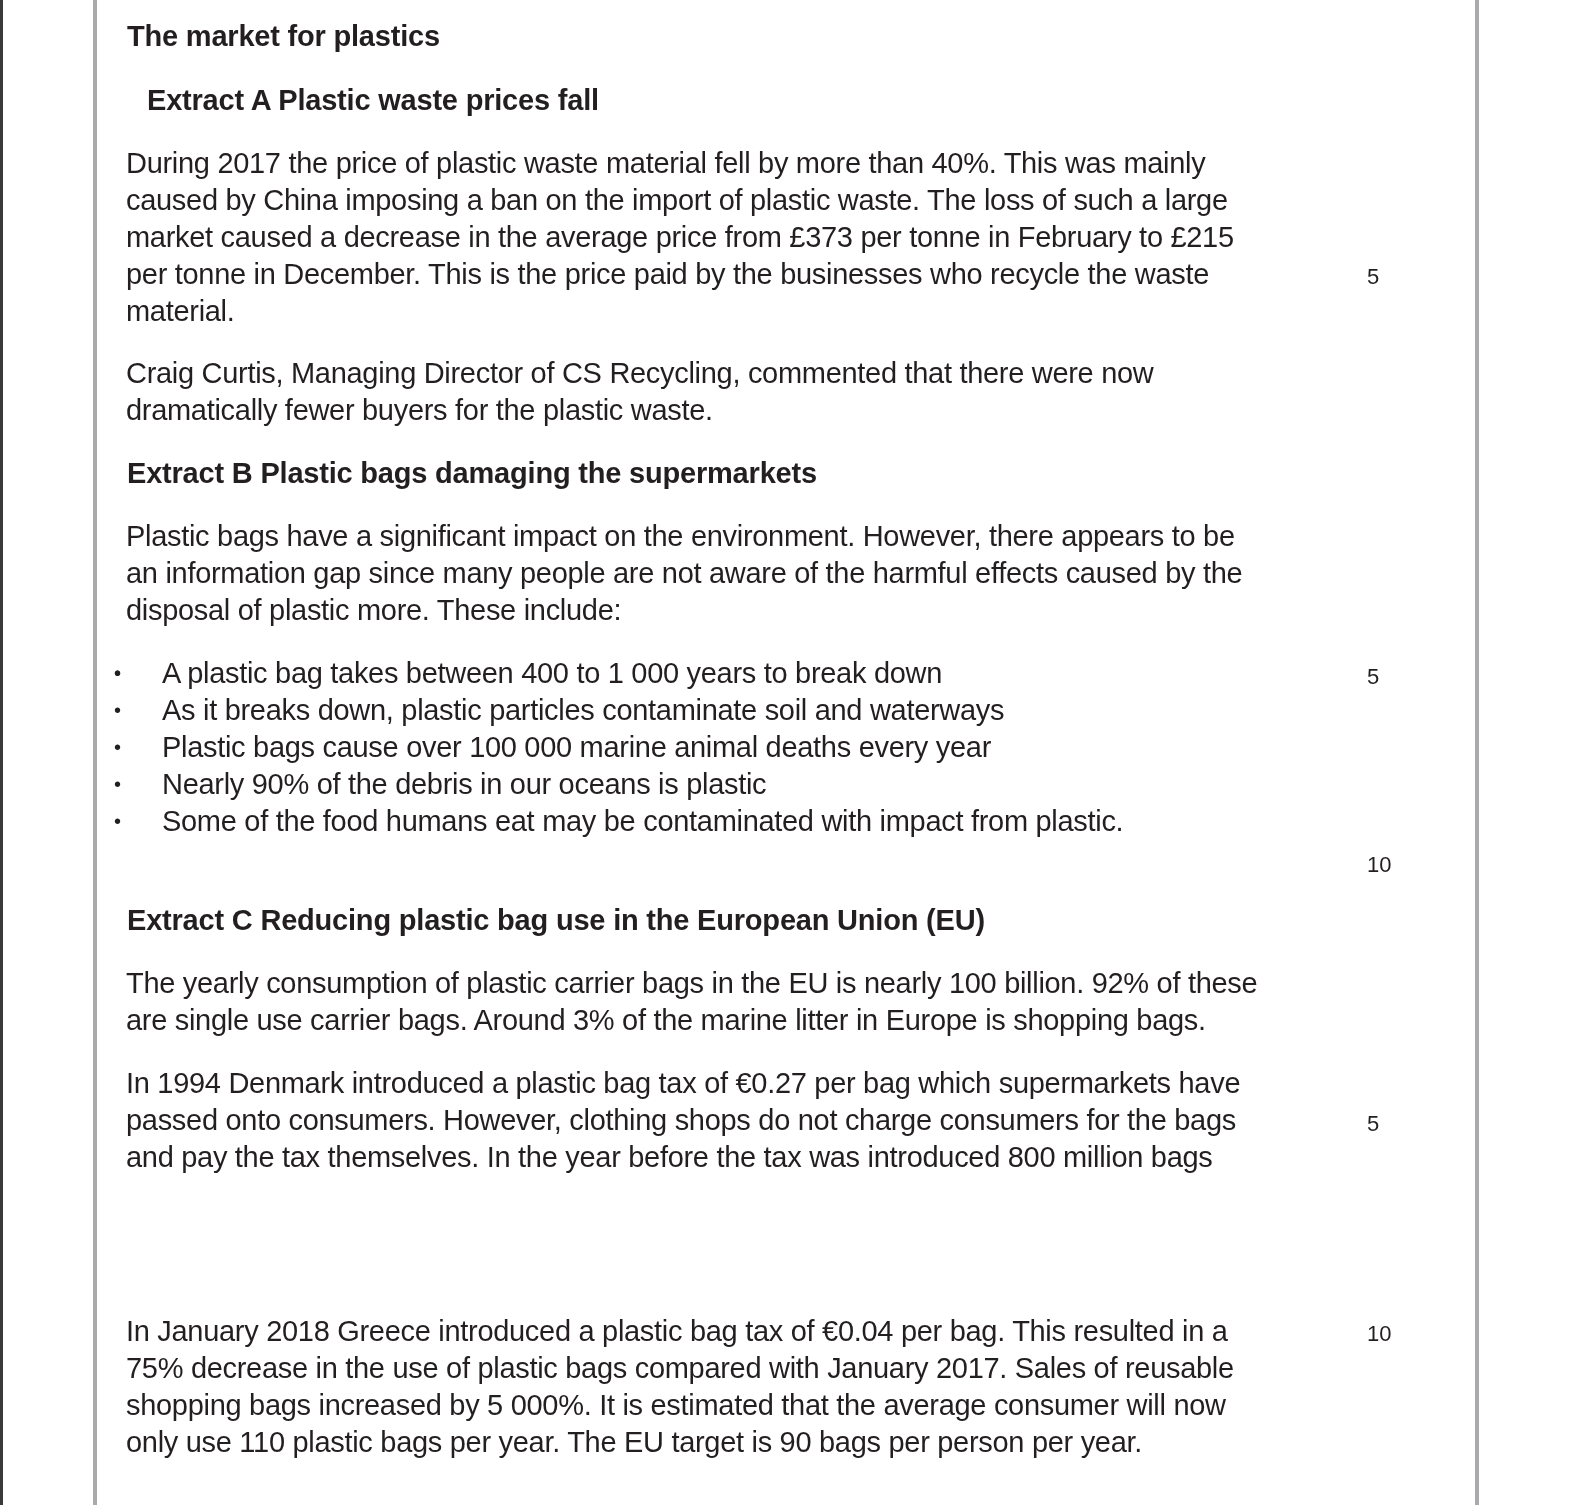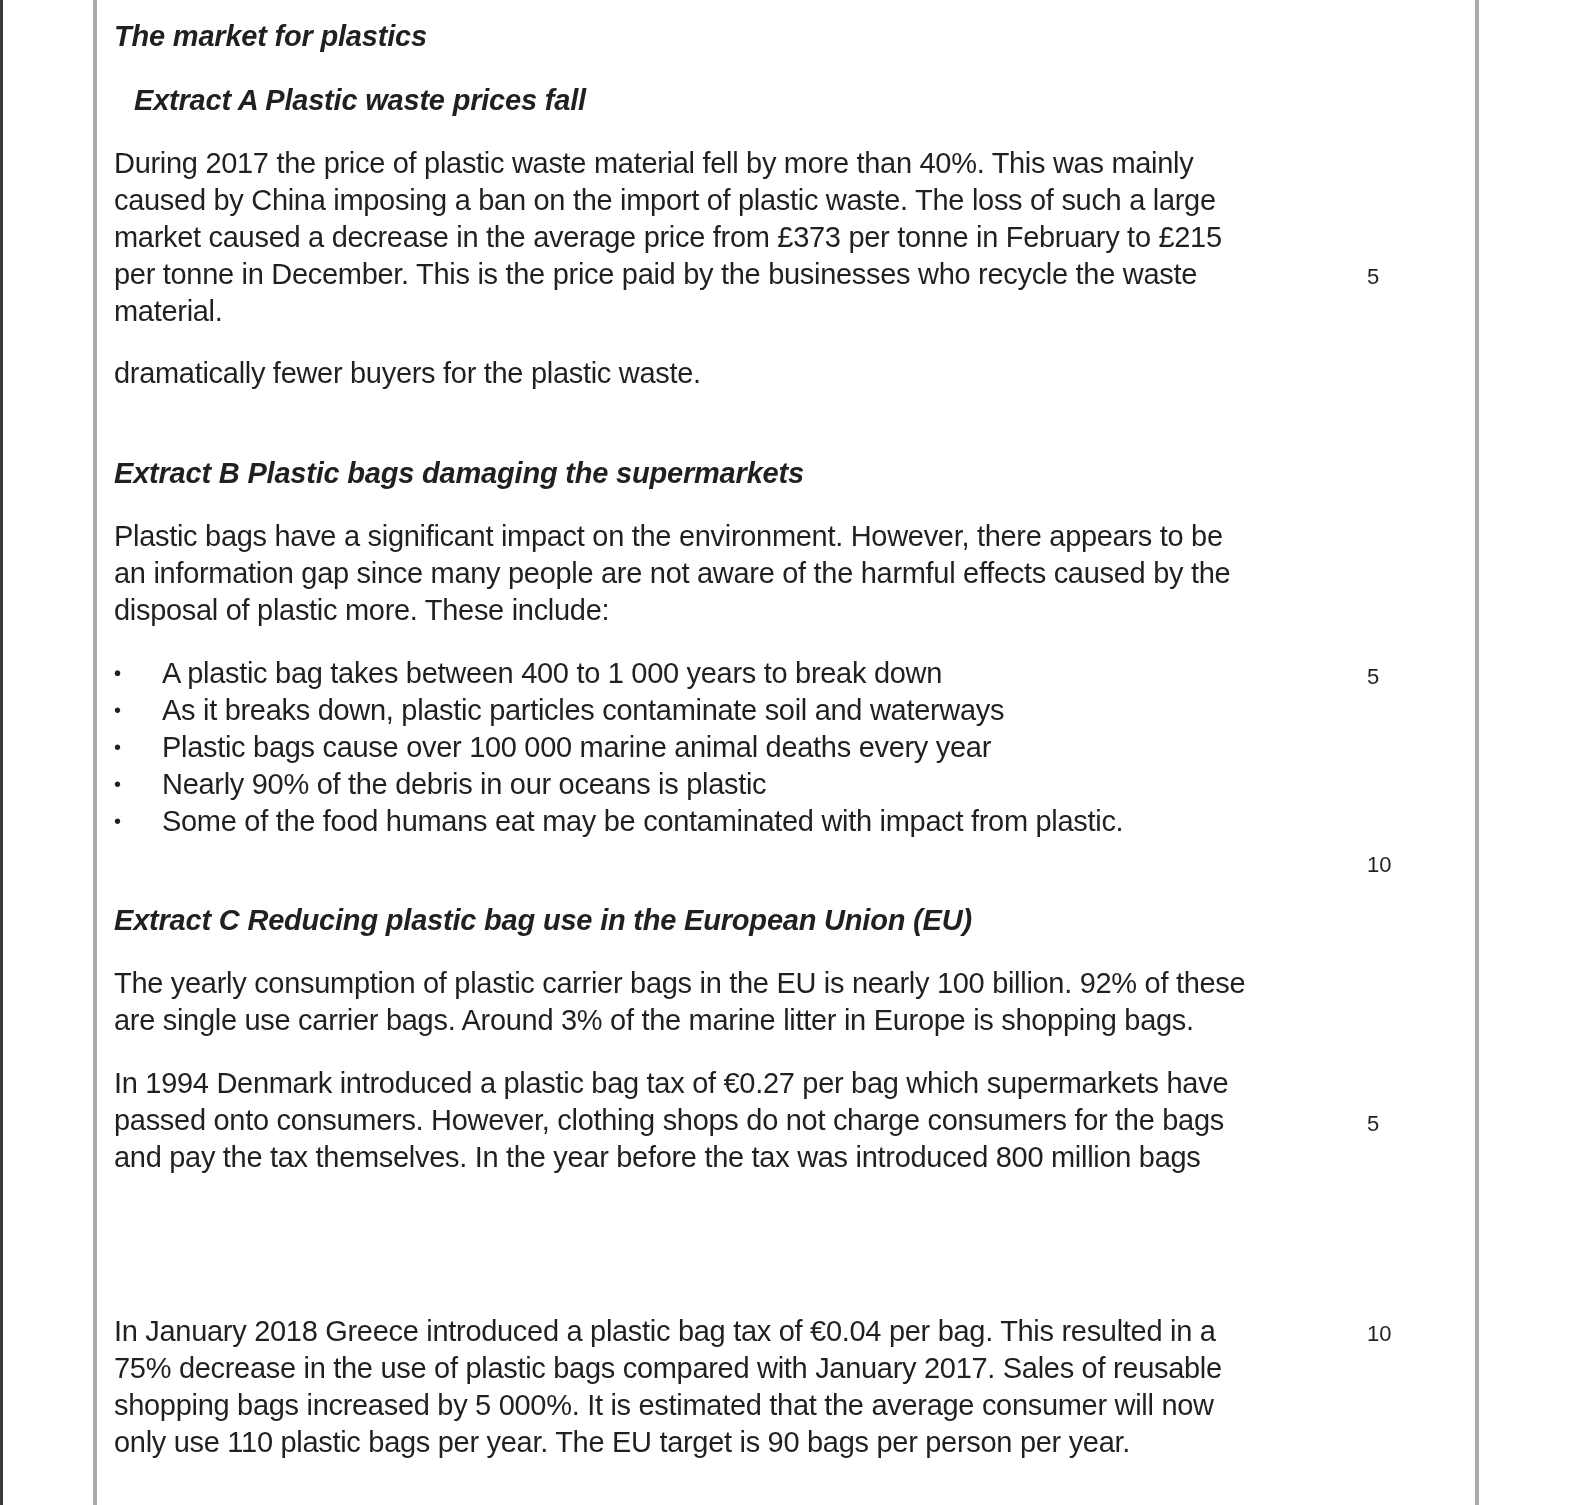--- a/index.html
+++ b/index.html
@@ -34,39 +34,39 @@
       background: #a9aaad;
     }
     .content {
       position: absolute;
       left: 114px;
       top: 0;
       width: 1340px;
     }
     .title, .heading {
       position: absolute;
-      left: 0;
+      left: 13px;
       font-weight: bold;
       font-size: 29px;
       line-height: 37px;
       white-space: nowrap;
       letter-spacing: -0.2px;
-      font-style: italic;
     }
     .para {
       position: absolute;
       left: 0;
       width: 1220px;
       font-size: 29px;
       line-height: 37px;
       letter-spacing: -0.3px;
     }
     .para .ln {
       display: block;
       white-space: nowrap;
+      margin-left: 12px;
     }
     .bullets {
       position: absolute;
       left: 0;
       margin: 0;
       padding: 0;
       list-style: none;
       font-size: 29px;
       line-height: 37px;
       letter-spacing: -0.3px;
@@ -105,20 +105,21 @@
 
   <div class="para" style="top:145px;">
     <span class="ln">During 2017 the price of plastic waste material fell by more than 40%. This was mainly</span>
     <span class="ln">caused by China imposing a ban on the import of plastic waste. The loss of such a large</span>
     <span class="ln">market caused a decrease in the average price from £373 per tonne in February to £215</span>
     <span class="ln">per tonne in December. This is the price paid by the businesses who recycle the waste</span>
     <span class="ln">material.</span>
   </div>
 
   <div class="para" style="top:355px;">
+    <span class="ln">Craig Curtis, Managing Director of CS Recycling, commented that there were now</span>
     <span class="ln">dramatically fewer buyers for the plastic waste.</span>
   </div>
 
   <div class="heading" style="top:455px;">Extract B Plastic bags damaging the supermarkets</div>
 
   <div class="para" style="top:518px;">
     <span class="ln">Plastic bags have a significant impact on the environment. However, there appears to be</span>
     <span class="ln">an information gap since many people are not aware of the harmful effects caused by the</span>
     <span class="ln">disposal of plastic more. These include:</span>
   </div>

